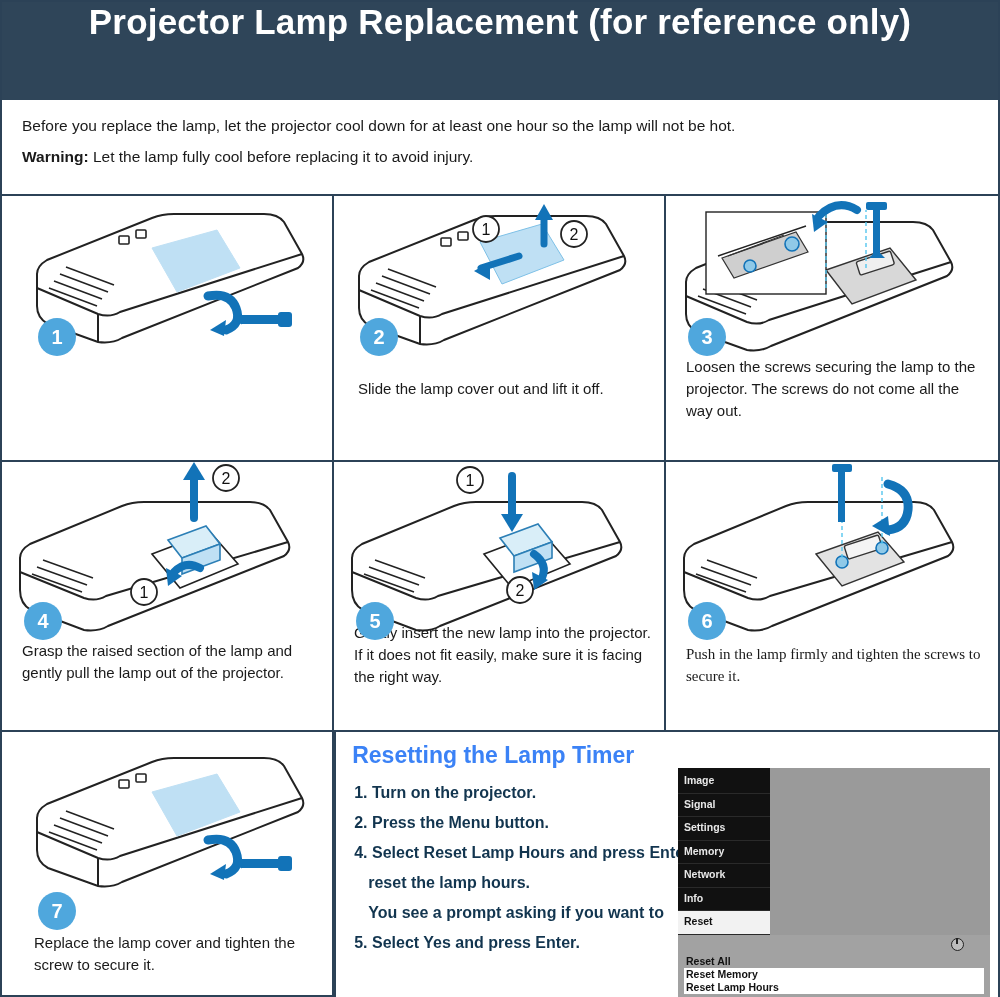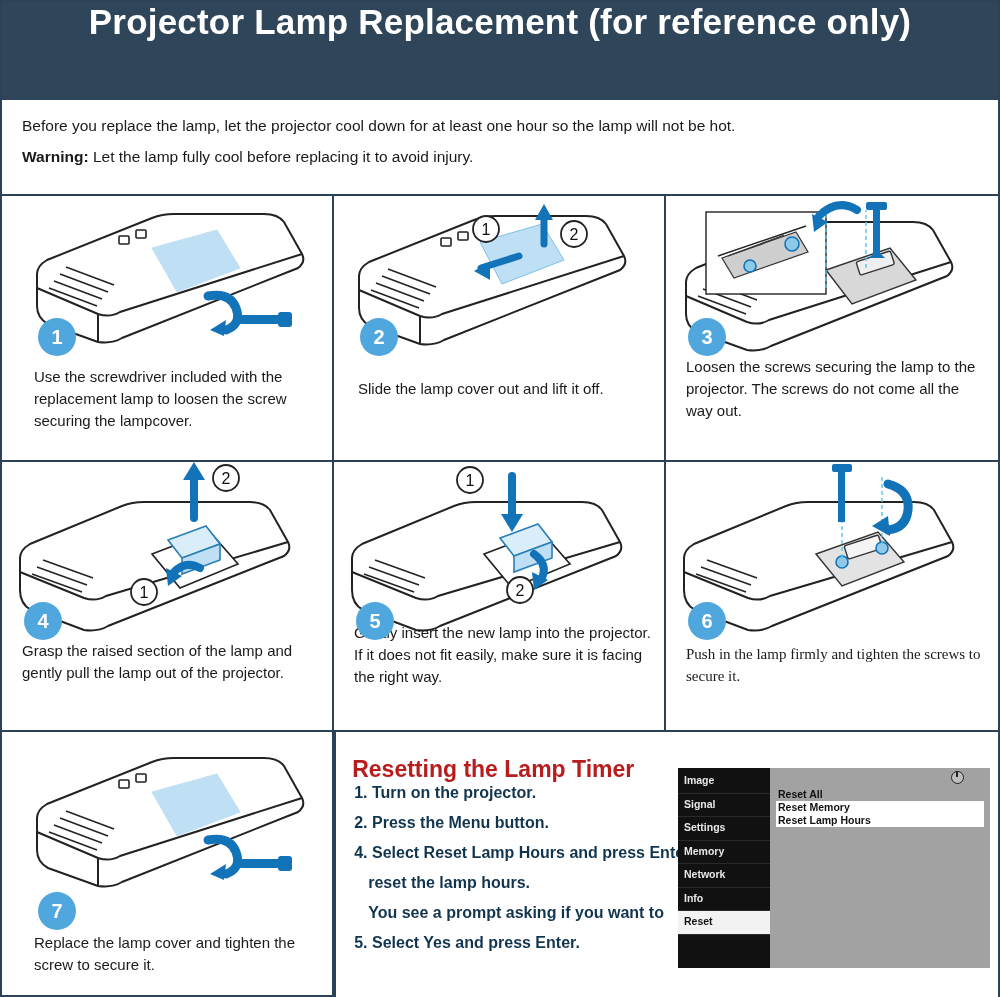--- a/index.html
+++ b/index.html
@@ -115,24 +115,24 @@
     width: 666px;
     box-sizing: border-box;
     border-right: none;
     background: #ffffff;
     position: relative;
     border-left: 2px solid #2c4257;
   }
   .reset-title {
     position: absolute;
     left: 16px;
-    top: 24px;
+    top: 10px;
     font-size: 23px;
     font-weight: bold;
-    color: #b91c1c;
+    color: #3b82f6;
   }
   .reset-list {
     position: absolute;
     left: 10px;
     top: 44px;
     width: 340px;
     margin: 8px;
     padding: 0;
     list-style: none;
   }
@@ -149,20 +149,21 @@
   
   .osd {
     position: absolute;
     right: 8px;
     top: 36px;
     width: 312px;
     height: 200px;
     background: #9a9a9a;
     display: flex;
     box-sizing: border-box;
+    flex-direction: column;
   }
   .osd-left {
     width: 92px;
     background: #111111;
     padding-top: 2px;
     box-sizing: border-box;
   }
   .osd-item {
     color: #e8e8e8;
     font-size: 10.5px;
@@ -253,21 +254,20 @@
             <path d="M206 100 q22 -4 28 12 q6 16 -10 22" fill="none" stroke="#1273b8" stroke-width="9" stroke-linecap="round"></path>
             <path d="M222 140 l-14 -6 l16 -10 z" fill="#1273b8"></path>
             <g>
               <rect x="238" y="119" width="42" height="9" rx="2" fill="#1273b8"></rect>
               <rect x="276" y="116" width="14" height="15" rx="3" fill="#1273b8"></rect>
               <path d="M232 123.5 l8 -5 l0 10 z" fill="#1273b8"></path>
             </g>
           </svg>
         </div>
         <div class="badge" style="left:36px; top:122px;">1</div>
-        <div class="caption" style="left:32px; top:170px; width:280px;">Use the screwdriver included with the replacement lamp to loosen the screw securing the lampcover.</div>
       </div>
 
       <div class="cell c-third">
         <div class="art">
           <svg width="333" height="165" viewBox="0 0 333 165">
             <g fill="none" stroke="#222" stroke-width="2">
               <path d="M25 112 L25 80 Q25 72 35 66 L140 24 Q150 20 162 20 L252 20 Q266 20 272 28 L290 60 Q294 68 286 74 L110 144 Q100 150 86 148 L36 130 Q25 124 25 112 Z" fill="#fff"></path>
               <path d="M25 94 L86 120 Q98 124 108 118 L290 60"></path>
               <path d="M86 120 L86 148"></path>
             </g>

